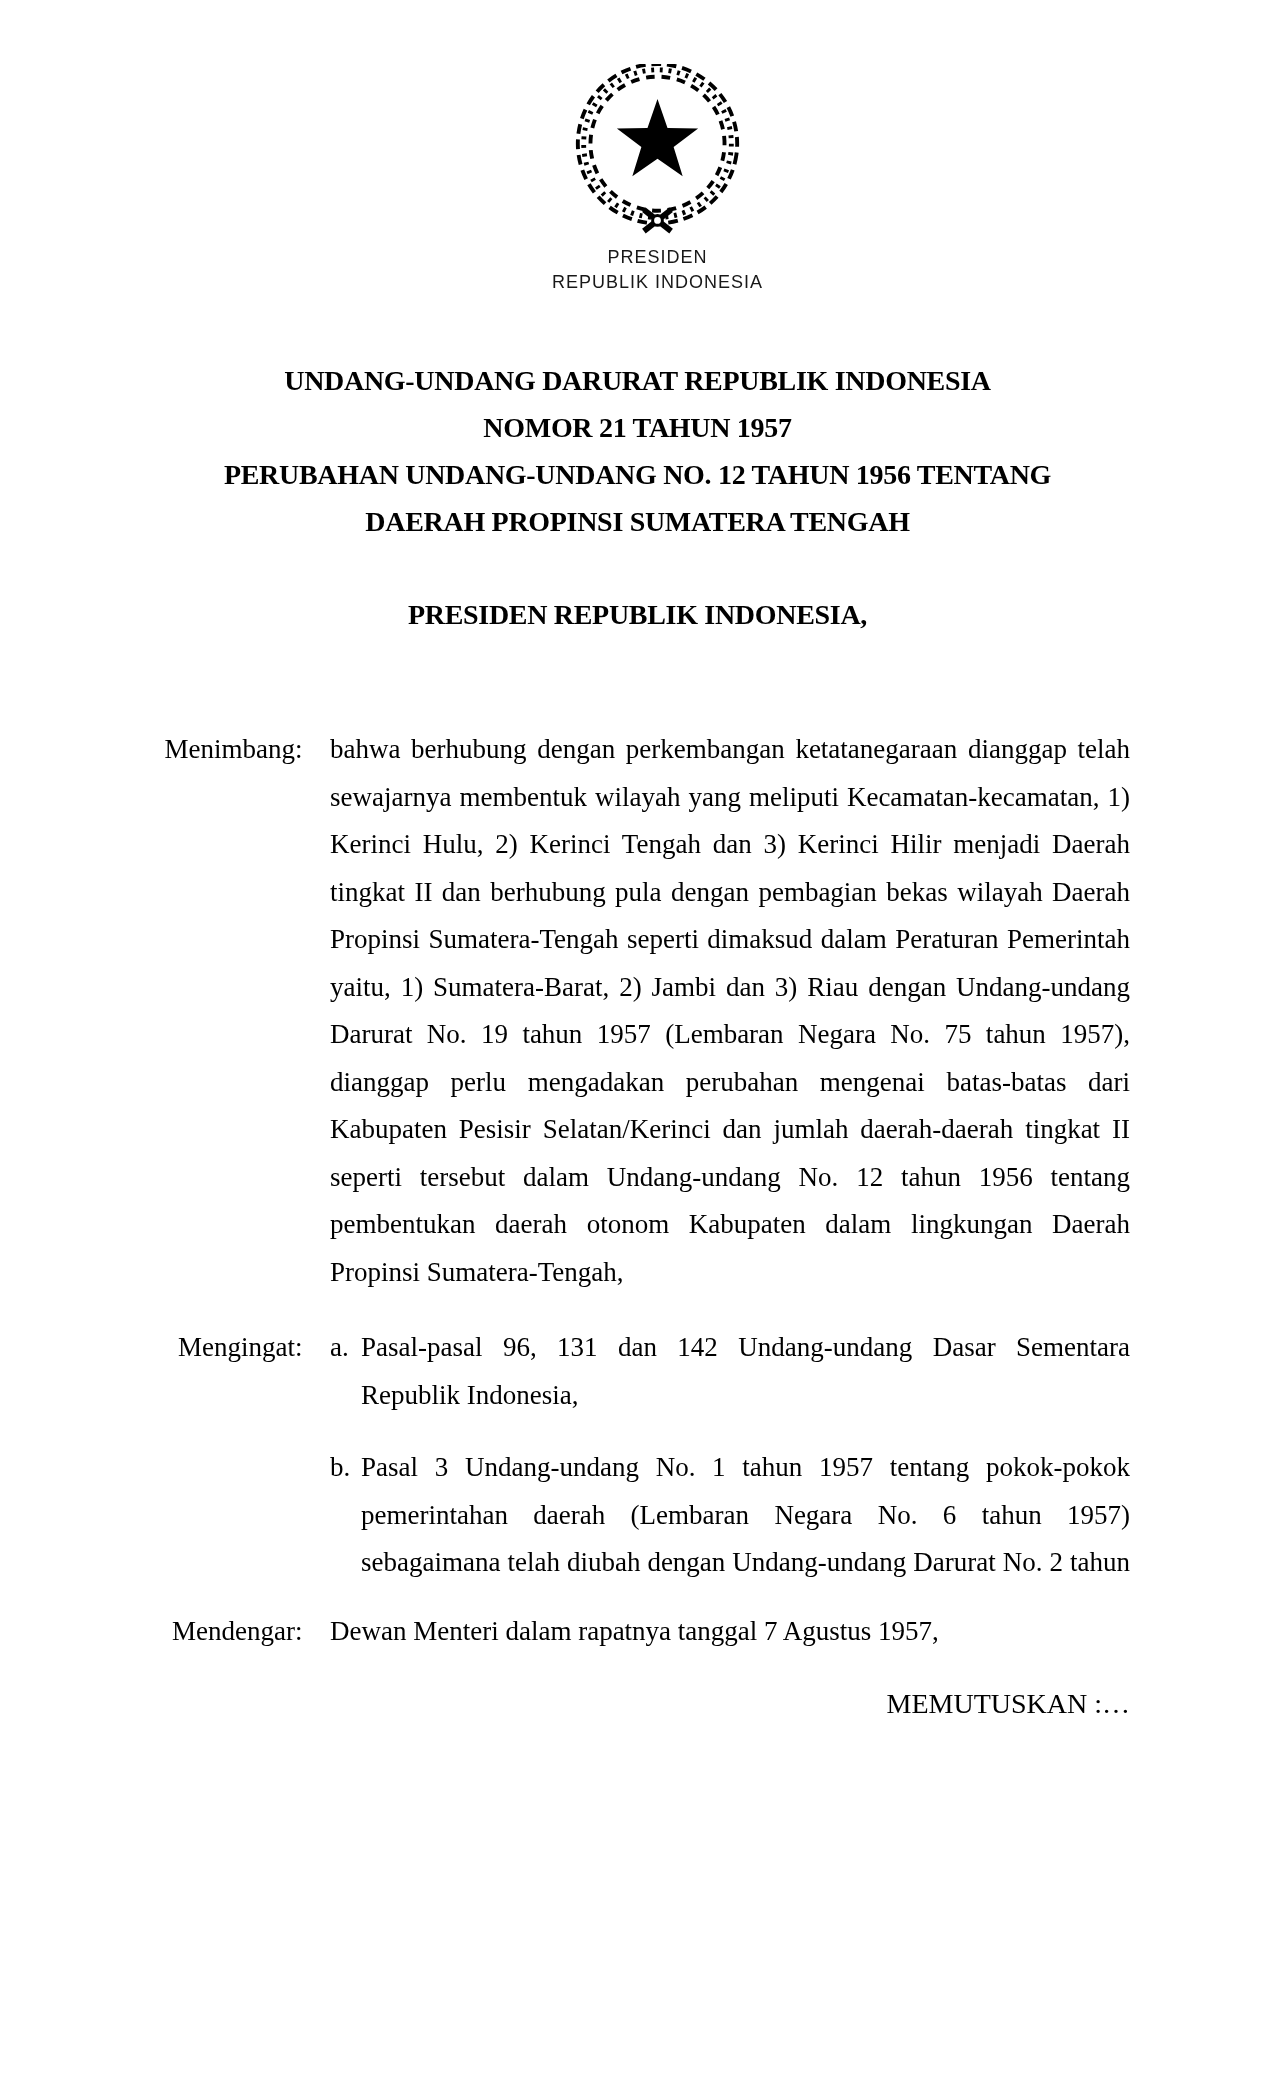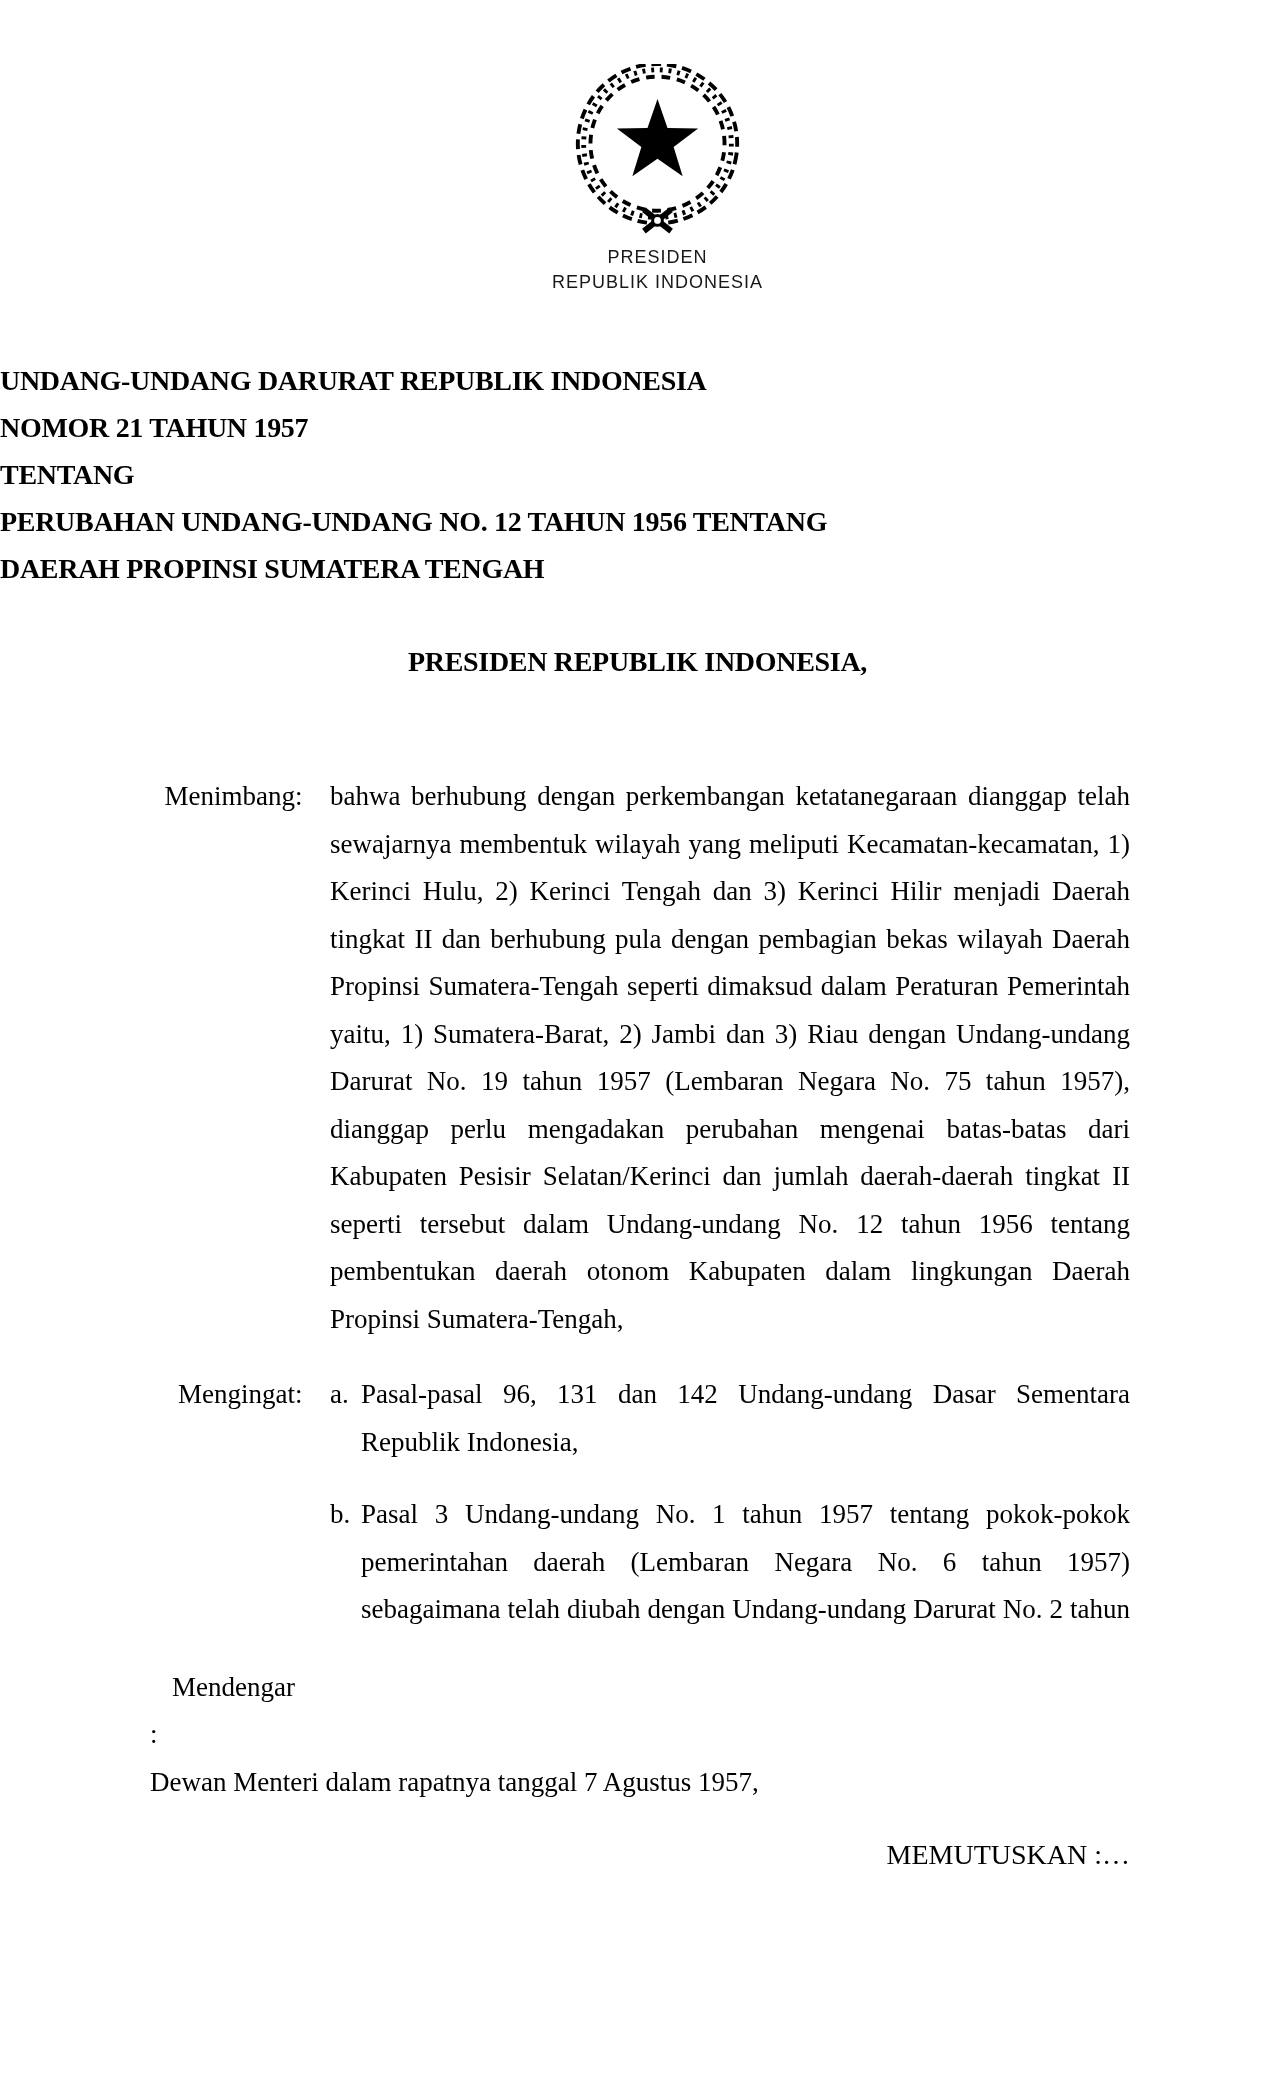--- a/index.html
+++ b/index.html
@@ -11,33 +11,33 @@
     color:#000000;
     font-family:"Liberation Serif", serif;
     overflow:hidden;
   }
   
   .letterhead { padding-top:64px; text-align:center;padding-left:40px; }
   .emblem { display:block; margin:0 auto 10px auto; width:175px; height:171px; }
   .lh-line { font-family:"Liberation Sans", sans-serif; font-size:18px;
              line-height:25px; letter-spacing:1px; color:#181818; }
   
-  .title-block { margin-top:62px; font-weight:bold;
+  .title-block { margin-top:62px; text-align:center; font-weight:bold;
                  font-size:28px; line-height:47px; letter-spacing:-0.3px; }
   .salutation  { margin-top:46px; text-align:center; font-weight:bold;
                  font-size:28px; line-height:47px; letter-spacing:-0.3px; }
   
   .doc-body { margin-left:150px; width:980px; font-size:27px; line-height:47.5px; }
   .section { display:flex; align-items:flex-start; }
   .sec-label { width:145px; flex:none;text-align:right; }
   .sec-colon { width:35px;  flex:none; }
   .sec-content { width:800px; flex:none; }
   .sec-menimbang { margin-top:88px; }
   .sec-mengingat { margin-top:28px; }
-  .sec-mendengar { margin-top:30px;flex-direction:column; }
+  .sec-mendengar { margin-top:21px; }
   .item { display:flex; }
   .item + .item { margin-top:25px; }
   .marker { width:31px; flex:none; }
   .item-lines { flex:1; min-width:0; }
   .jl { text-align:justify; text-align-last:justify; overflow:hidden; height:47.5px; }
   .ll { text-align:left; }
   .decision { margin-top:25px; text-align:right; font-size:28px; line-height:47px; }
 </style>
 </head>
 <body>
@@ -58,21 +58,20 @@
         <circle cx="90" cy="161" r="5" fill="#ffffff" stroke-width="3"></circle>
       </g>
     </svg>
     <div class="lh-line">PRESIDEN</div>
     <div class="lh-line">REPUBLIK INDONESIA</div>
   </header>
 
   <section class="title-block">
     <div>UNDANG-UNDANG DARURAT REPUBLIK INDONESIA</div>
     <div>NOMOR 21 TAHUN 1957</div>
-    <div>TENTANG</div>
     <div>PERUBAHAN UNDANG-UNDANG NO. 12 TAHUN 1956 TENTANG</div>
     <div>DAERAH PROPINSI SUMATERA TENGAH</div>
   </section>
 
   <div class="salutation">PRESIDEN REPUBLIK INDONESIA,</div>
 
   <main class="doc-body">
 
     <div class="section sec-menimbang">
       <div class="sec-label">Menimbang</div>

